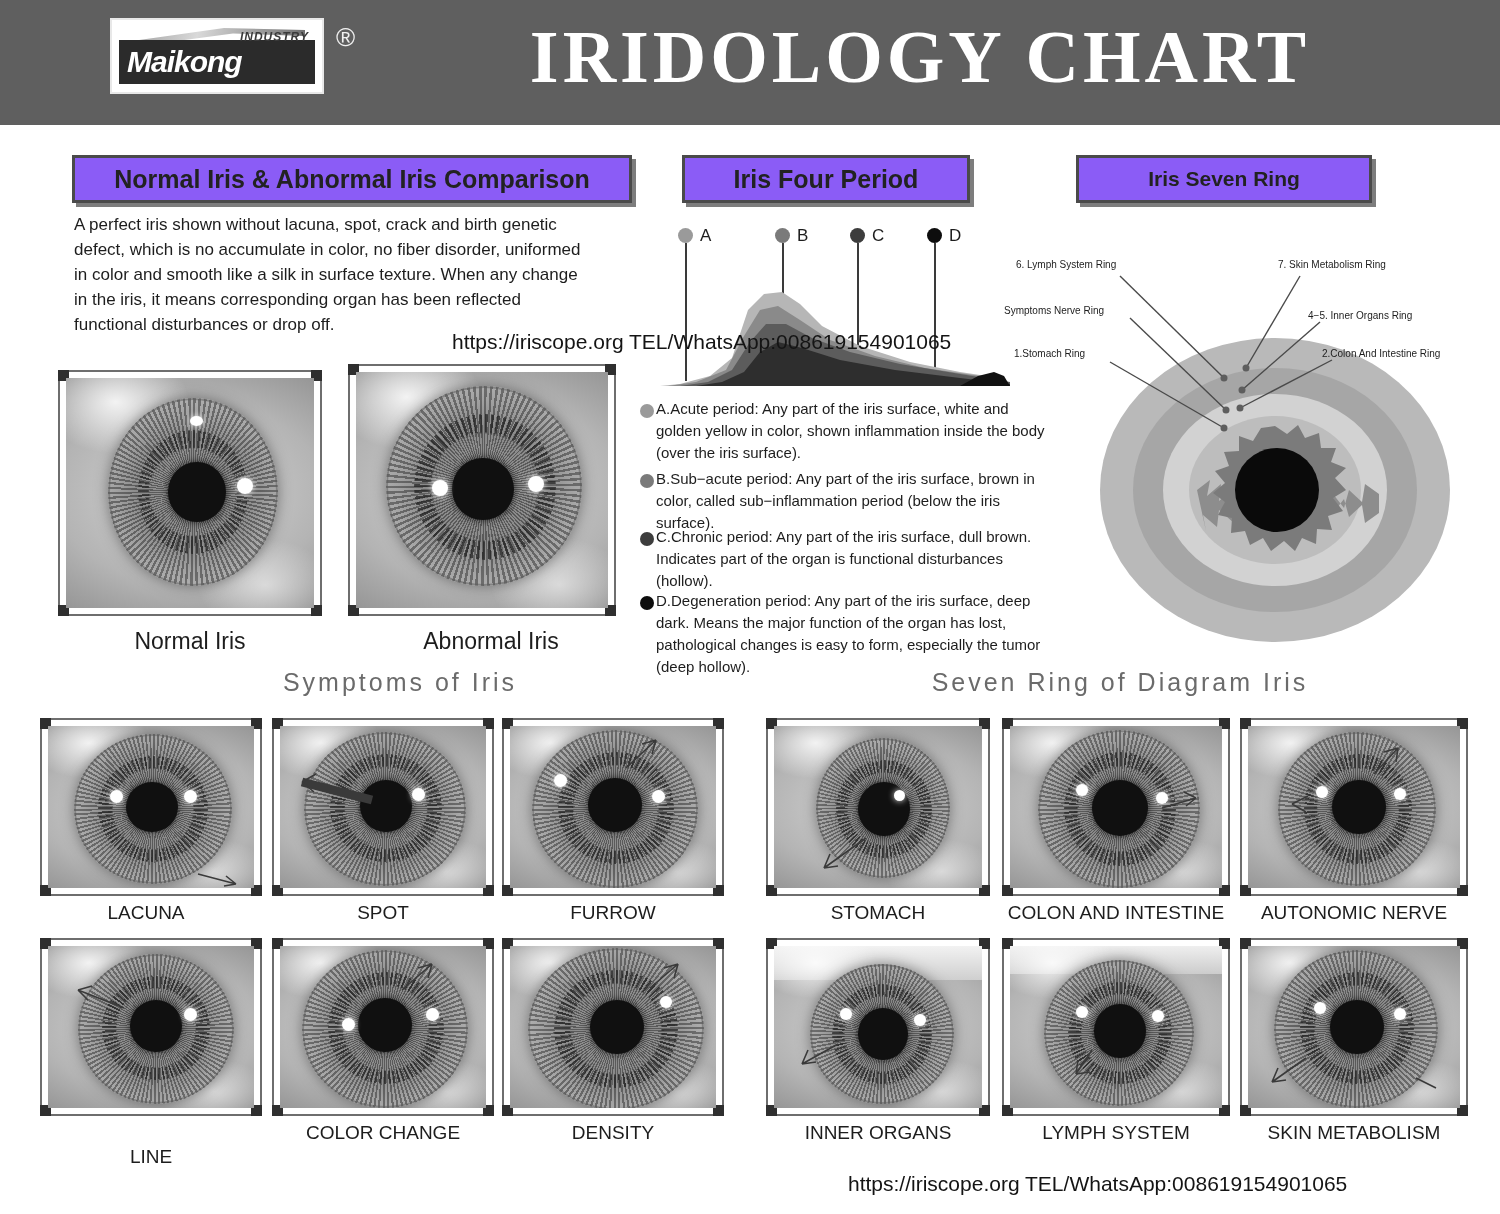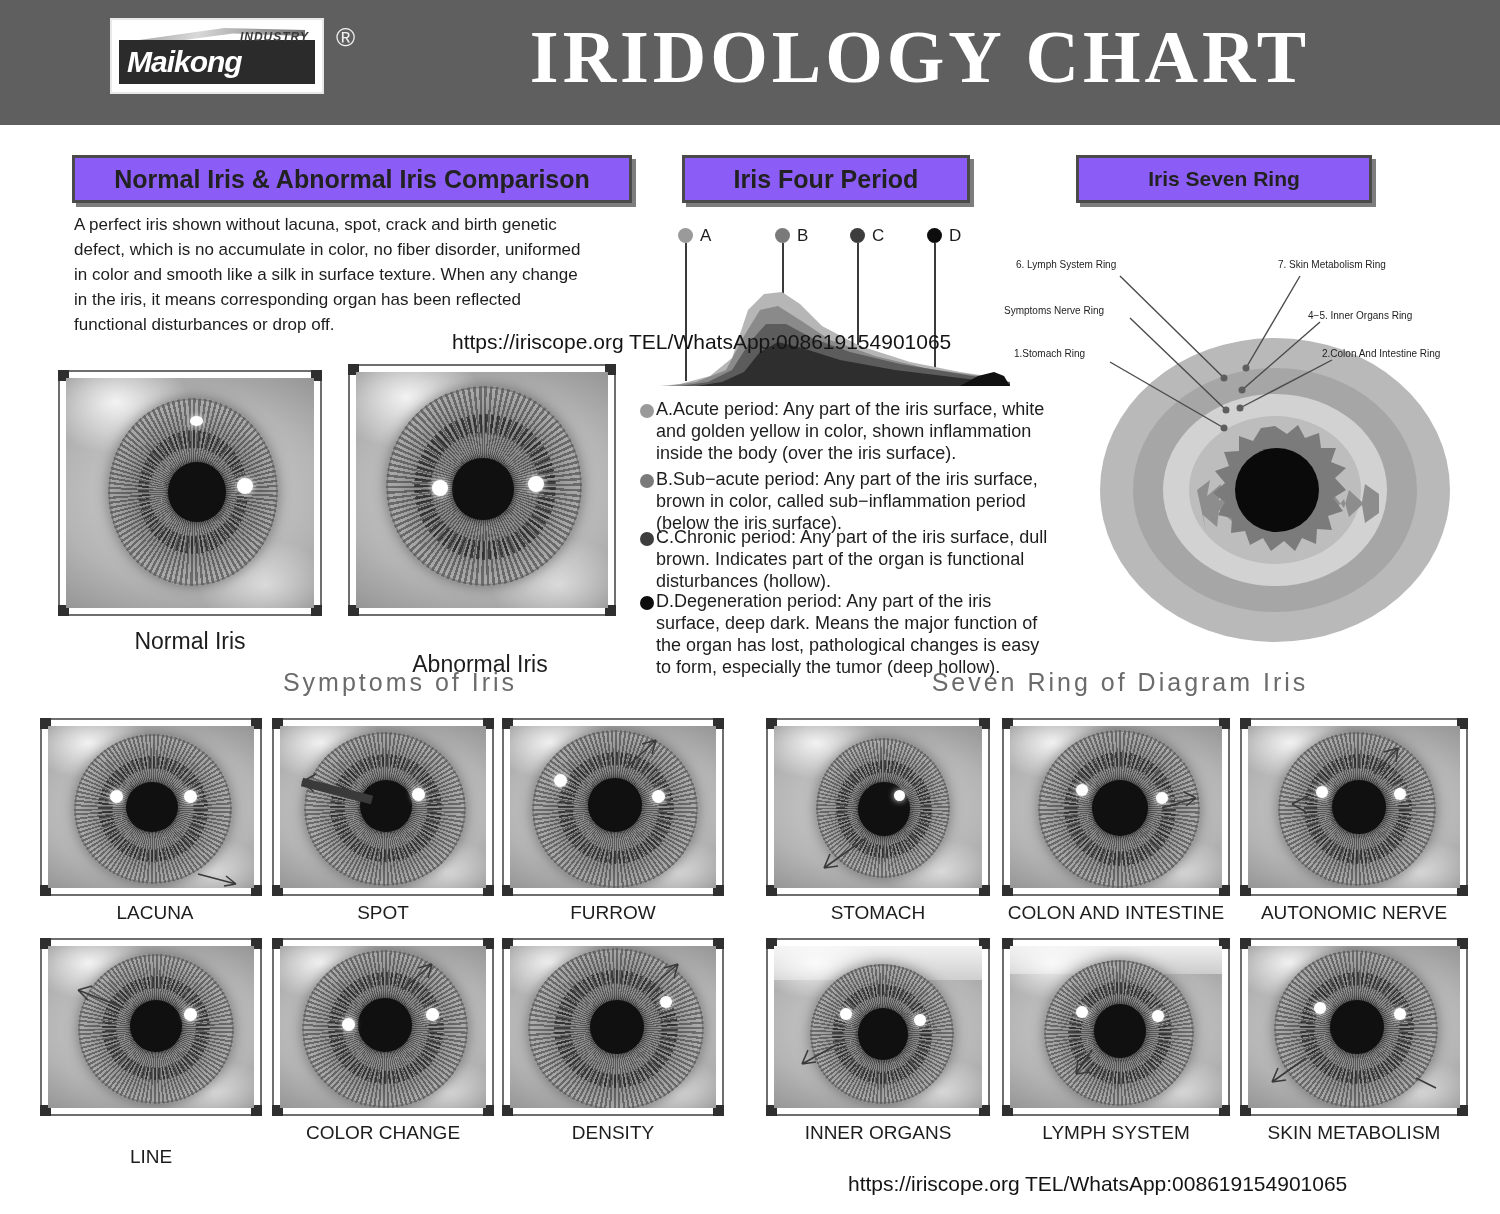--- a/index.html
+++ b/index.html
@@ -129,21 +129,21 @@
   .fp-line{
     position:absolute;width:1.5px;background:#3a3a3a;
   }
   .fp-label{
     position:absolute;font-size:17px;color:#1d1d1d;
   }
   .bullet{
     position:absolute;width:14px;height:14px;border-radius:50%;
   }
   .bullet-text{
-    position:absolute;font-size:18px;line-height:22px;color:#1d1d1d;
+    position:absolute;font-size:15px;line-height:22px;color:#1d1d1d;
   }
   
   .ring-lbl{
     position:absolute;font-size:10px;color:#1d1d1d;white-space:nowrap;
   }
 </style>
 </head>
 <body>
 
 <div class="header">
@@ -193,21 +193,21 @@
     <div class="eye-bg"></div>
       <div class="sclera-hl"></div>
       <div class="sclera-hl2"></div>
     <div class="iris" style="left:30px;top:14px;width:196px;height:200px;"></div>
     <div class="collarette" style="left:58px;top:42px;width:142px;height:146px;"></div>
     <div class="pupil" style="left:96px;top:86px;width:62px;height:62px;"></div>
     <div class="glint" style="left:76px;top:108px;width:16px;height:16px;"></div>
     <div class="glint" style="left:172px;top:104px;width:16px;height:16px;"></div>
   </div>
 </div>
-<div class="caption" style="left:346px;top:628px;width:268px;margin-top:23px;">Abnormal Iris</div>
+<div class="caption" style="left:357px;top:628px;width:268px;">Abnormal Iris</div>
 
 <div>
 
   <div class="fp-dot" style="left:678px;top:228px;background:#9a9a9a;"></div>
   <div class="fp-label" style="left:700px;top:226px;">A</div>
   <div class="fp-line" style="left:685px;top:243px;height:138px;"></div>
 
   <div class="fp-dot" style="left:775px;top:228px;background:#7a7a7a;"></div>
   <div class="fp-label" style="left:797px;top:226px;">B</div>
   <div class="fp-line" style="left:782px;top:243px;height:138px;"></div>
@@ -302,21 +302,21 @@
     <div class="pupil" style="left:78px;top:56px;width:52px;height:50px;"></div>
     <div class="glint" style="left:62px;top:64px;width:13px;height:13px;"></div>
     <div class="glint" style="left:136px;top:64px;width:13px;height:13px;"></div>
     <svg style="position:absolute;left:0;top:0;width:100%;height:100%;">
         <g stroke="#3a3a3a" stroke-width="1.6" fill="#d9d9d9">
           <path d="M150,148 L188,158 M188,158 L178,150 M188,158 L176,160"></path>
         </g>
       </svg>
   </div>
 </div>
-<div class="caption-sm" style="left:44px;top:902px;width:222px;text-align:center;">LACUNA</div>
+<div class="caption-sm" style="left:35px;top:902px;width:222px;text-align:center;">LACUNA</div>
 
 <div class="frame" style="left:272px;top:718px;width:222px;height:178px;">
   <span class="cnr tl"></span>
     <span class="cnr tr"></span>
     <span class="cnr bl"></span>
     <span class="cnr br"></span>
   <div class="photo">
     <div class="eye-bg"></div>
       <div class="sclera-hl"></div>
       <div class="sclera-hl2"></div>

